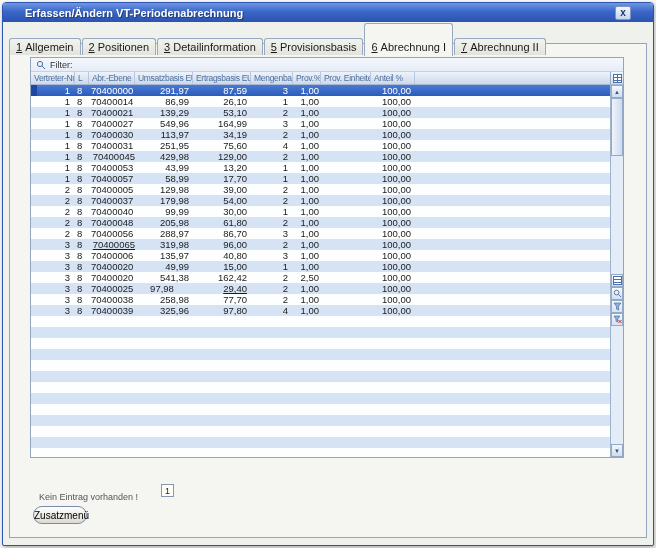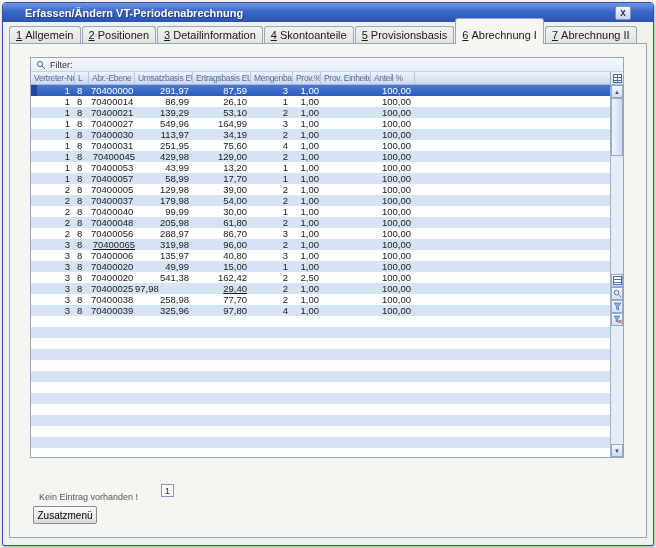--- a/index.html
+++ b/index.html
@@ -12,26 +12,26 @@
 
   .titlebar { height:19px; background:linear-gradient(180deg,#7197e3 0%,#3a67c8 45%,#2b53b0 100%);
     display:flex; align-items:center; padding:0 22px; border-radius:3px 3px 0 0; }
   .title { color:#fff; font-size:11px; font-weight:bold; text-shadow:1px 1px 1px rgba(0,0,0,.4); }
   .close-btn { margin-left:auto; width:16px; height:14px; background:linear-gradient(#f4f7fd,#c6d5ee);
     border:1px solid #7b96c6; border-radius:2px; color:#1c3a6e; font-size:10px; font-weight:bold;
     line-height:12px; text-align:center; cursor:default; }
 
   .client { position:absolute; left:1px; right:1px; top:19px; bottom:1px; background:#eff1ec; }
 
-  .tabstrip { position:absolute; left:5px; top:4px; height:17px; display:flex; align-items:flex-end; z-index:2; }
+  .tabstrip { position:absolute; left:5px; top:16px; height:17px; display:flex; align-items:flex-end; z-index:2; }
   .tab { font-size:11px; color:#1a1a1a; padding:2px 6px; margin-right:1px;
     border:1px solid #98a8c0; border-bottom:none; border-radius:3px 3px 0 0;
     background:linear-gradient(#f2f3ee,#e2e4dc); white-space:nowrap; }
   .tab .tab-key { text-decoration:underline; }
-  .tab.selected { background:#f5f6f1; padding-top:10px; padding-bottom:3px; margin-bottom:-1px; position:relative; z-index:3; }
+  .tab.selected { background:#f5f6f1; padding-top:17px; padding-bottom:3px; margin-bottom:-1px; position:relative; z-index:3; }
 
   .tabpage { position:absolute; left:5px; right:5px; top:21px; bottom:6px;
     border:1px solid #93a6c0; background:#f5f6f1; }
 
   .grid-panel { position:absolute; left:20px; top:13px; width:594px; height:401px;
     border:1px solid #94a6bf; background:#fff; overflow:hidden; }
 
   .filter-bar { height:14px; background:linear-gradient(#f4f8fd,#e6edf7); border-bottom:1px solid #c3d2e8;
     display:flex; align-items:center; gap:4px; padding-left:5px; }
   .filter-label { font-size:9px; color:#333; }
@@ -63,40 +63,39 @@
   .sb-thumb { height:58px; background:linear-gradient(90deg,#f0f4fb,#cddbef); border:1px solid #93a9c8; flex:0 0 auto; }
   .sb-space { flex:1 1 auto; }
   .sb-tool { height:13px; background:linear-gradient(#f6f9fd,#d5e0f1); border:1px solid #93a9c8;
     display:flex; align-items:center; justify-content:center; flex:0 0 auto; }
 
   .status-line { position:absolute; left:29px; top:442px; height:13px; width:300px; }
   .status-msg { font-size:9px; color:#555; }
   .page-box { position:absolute; left:122px; top:-2px; width:13px; height:13px;
     border:1px solid #8a97aa; background:#fdfdfa; text-align:center; line-height:12px; font-size:9px; color:#222; }
 
-  .menu-btn { position:absolute; left:23px; top:462px; width:64px; height:18px;
+  .menu-btn { position:absolute; left:23px; top:462px; width:54px; height:18px;
     font-family:"Liberation Sans", sans-serif; font-size:10px; color:#000;
-    background:linear-gradient(#ffffff,#dcdad1); border:1px solid #7b8ba5; border-radius:2px; }
+    background:linear-gradient(#ffffff,#dcdad1); border:1px solid #7b8ba5; border-radius:9px; }
 </style>
 </head>
 <body>
 
 <div class="window">
   <div class="titlebar">
     <span class="title">Erfassen/Ändern VT-Periodenabrechnung</span>
     <span class="close-btn">x</span>
   </div>
 
   <div class="client">
 
     <div class="tabstrip">
       <div class="tab"><span class="tab-key">1</span>&nbsp;<span>Allgemein</span></div>
       <div class="tab"><span class="tab-key">2</span>&nbsp;<span>Positionen</span></div>
       <div class="tab"><span class="tab-key">3</span>&nbsp;<span>Detailinformation</span></div>
-      <div class="tab"><span class="tab-key">4</span>&nbsp;<span>Skontoanteile</span></div>
       <div class="tab"><span class="tab-key">5</span>&nbsp;<span>Provisionsbasis</span></div>
       <div class="tab selected"><span class="tab-key">6</span>&nbsp;<span>Abrechnung I</span></div>
       <div class="tab"><span class="tab-key">7</span>&nbsp;<span>Abrechnung II</span></div>
     </div>
 
     <div class="tabpage">
 
       <div class="grid-panel">
 
         <div class="filter-bar">
@@ -325,21 +324,21 @@
               <div class="cell c4" style="text-align: right;">162,42</div>
               <div class="cell c5" style="text-align: right;">2</div>
               <div class="cell c6" style="text-align: right;">2,50</div>
               <div class="cell c7" style="text-align: right;"></div>
               <div class="cell c8" style="text-align: right;">100,00</div>
             </div>
             <div class="grid-row even">
               <div class="cell c0" style="text-align: right;">3</div>
               <div class="cell c1" style="text-align: left;">8</div>
               <div class="cell c2" style="text-align: left;">70400025</div>
-              <div class="cell c3" style="text-align: left;">97,98</div>
+              <div class="cell c3" style="text-align: center;">97,98</div>
               <div class="cell c4" style="text-align: right; text-decoration: underline;">29,40</div>
               <div class="cell c5" style="text-align: right;">2</div>
               <div class="cell c6" style="text-align: right;">1,00</div>
               <div class="cell c7" style="text-align: right;"></div>
               <div class="cell c8" style="text-align: right;">100,00</div>
             </div>
             <div class="grid-row odd">
               <div class="cell c0" style="text-align: right;">3</div>
               <div class="cell c1" style="text-align: left;">8</div>
               <div class="cell c2" style="text-align: left;">70400038</div>

